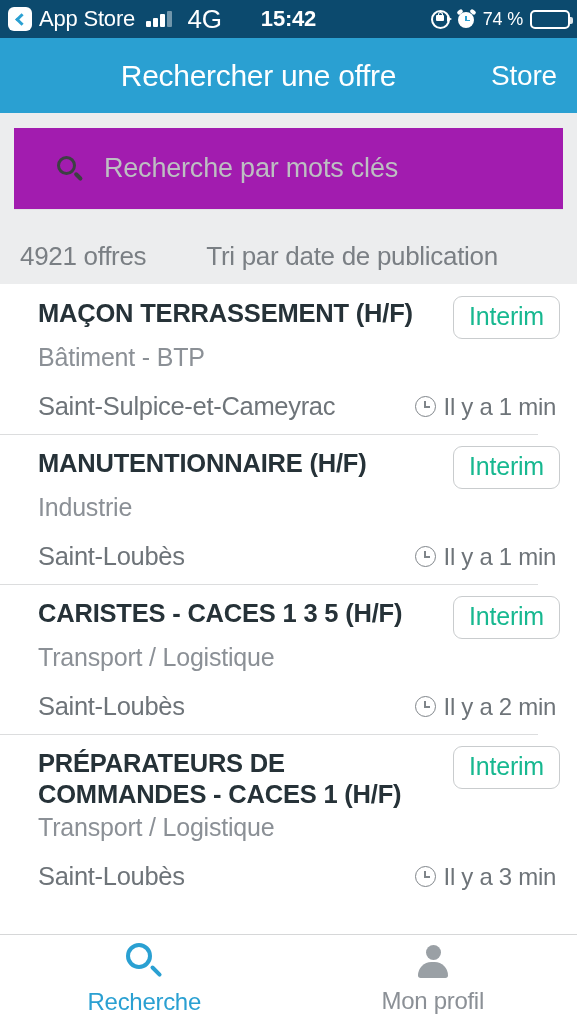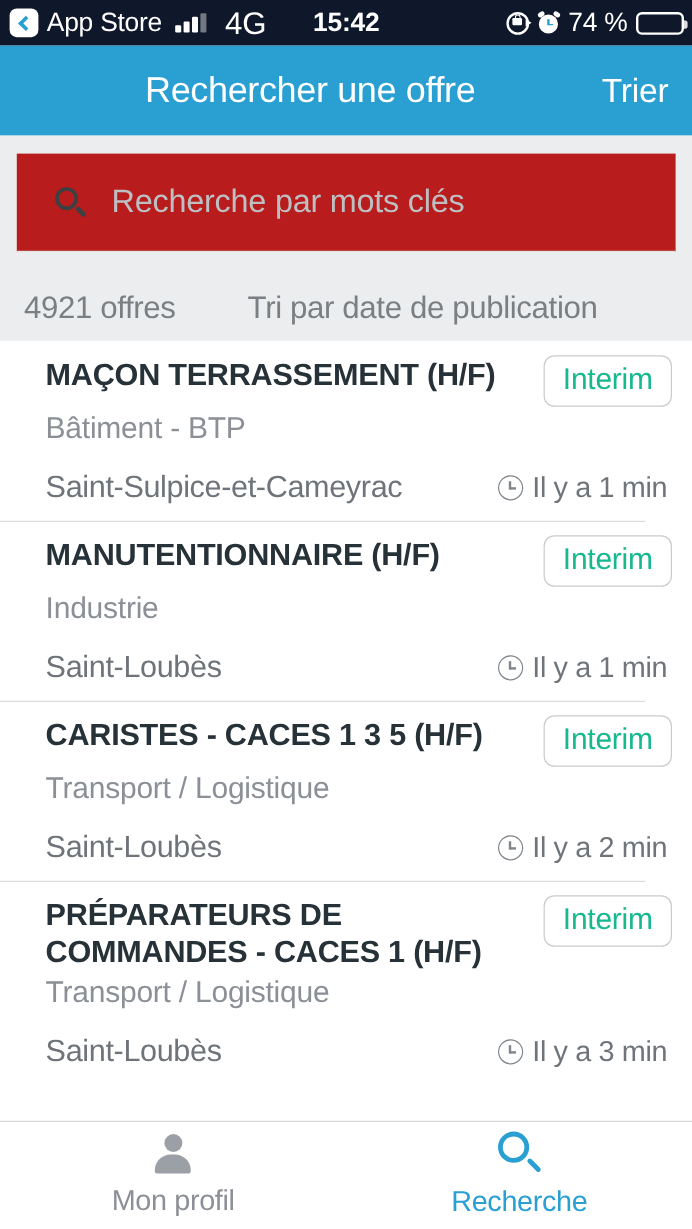--- a/index.html
+++ b/index.html
@@ -8,21 +8,21 @@
     background: #ffffff;
     font-family: "Liberation Sans", "DejaVu Sans", sans-serif;
     overflow: hidden;
     -webkit-font-smoothing: antialiased;
   }
   .screen { position: relative; width: 577px; height: 1024px; overflow: hidden; background:#fff; }
 
   
   .statusbar {
     position: absolute; top: 0; left: 0; width: 577px; height: 38px;
-    background: #0f172a; color: #fff;
+    background: #0c4a6e; color: #fff;
     display: flex; align-items: center;
     font-size: 22px; letter-spacing: -0.2px;
   }
   .sb-left { display:flex; align-items:center; gap:7px; padding-left:8px; }
   .back-badge {
     width: 24px; height: 24px; background:#fff; border-radius: 6px;
     display:flex; align-items:center; justify-content:center; flex:none;
   }
   .back-chev { width:9px; height:9px; border-left:3px solid #2AA0D2; border-bottom:3px solid #2AA0D2;
                transform: rotate(45deg); margin-left:3px; }
@@ -41,21 +41,21 @@
   .icon-rotlock .lk { position:absolute; left:5.5px; top:5px; width:8px; height:6px; background:#fff; border-radius:1px; }
   .icon-rotlock .sh { position:absolute; left:7px; top:2.5px; width:5px; height:4px; border:1.6px solid #fff; border-bottom:none; border-radius:3px 3px 0 0; }
   .icon-rotlock .arw { position:absolute; right:-2px; top:6px; width:0;height:0;
         border-left:5px solid #fff; border-top:3.5px solid transparent; border-bottom:3.5px solid transparent; }
   .icon-alarm { width:19px; height:19px; position:relative; }
   .icon-alarm .face { position:absolute; left:1px; top:2.5px; width:16px; height:16px; background:#fff; border-radius:50%; }
   .icon-alarm .hand { position:absolute; left:8.5px; top:6px; width:1.6px; height:5px; background:#2AA0D2; }
   .icon-alarm .hand2 { position:absolute; left:9px; top:10px; width:4px; height:1.6px; background:#2AA0D2; }
   .icon-alarm .ear-l { position:absolute; left:0px; top:0px; width:6px; height:4px; background:#fff; transform:rotate(-35deg); border-radius:2px; }
   .icon-alarm .ear-r { position:absolute; right:0px; top:0px; width:6px; height:4px; background:#fff; transform:rotate(35deg); border-radius:2px; }
-  .sb-batt-pct { font-size:22px;text-align:right; }
+  .sb-batt-pct { font-size:18px;text-align:right; }
   .battery { width:40px; height:19px; border:2px solid #fff; border-radius:5px; position:relative; padding:2px; }
   .battery .fill { height:100%; background:#FFCC00; border-radius:2px; }
   .battery .cap { position:absolute; right:-5px; top:5.5px; width:3px; height:7px; background:#fff; border-radius:0 2px 2px 0; opacity:0.85; }
 
   
   .navbar {
     position:absolute; top:38px; left:0; width:577px; height:75px;
     background:#2AA0D2; display:flex; align-items:center;padding-left:20px;
   }
   .nav-title {
@@ -68,21 +68,21 @@
     background:none; border:none; font-family:inherit; cursor:pointer;
   }
 
   
   .searchzone {
     position:absolute; top:113px; left:0; width:577px; height:171px;
     background:#ECEDEE;
   }
   .searchbox {
     position:absolute; left:14px; top:15px; width:549px; height:82px;
-    background:#b91c1c; display:flex; align-items:center; padding-left:32px;
+    background:#a21caf; display:flex; align-items:center; padding-left:43px;
     border-bottom:1px solid #E2E3E4;
   }
   .mag { width:25px; height:25px; position:relative; flex:none; }
   .mag .circ { position:absolute; left:0; top:0; width:19px; height:19px; border:3.5px solid #3C4043; border-radius:50%; }
   .mag .stem { position:absolute; right:0px; bottom:0px; width:10px; height:3.5px; background:#3C4043;
                transform:rotate(45deg); transform-origin:right center; border-radius:2px; }
   .search-placeholder {
     margin-left:22px; color:#BDBFC2; font-size:27px; letter-spacing:-0.2px;
     background:none; border:none; outline:none; font-family:inherit; width:440px;
   }
@@ -175,21 +175,21 @@
       </span>
       <span class="sb-batt-pct">74 %</span>
       <span class="battery">
         <span class="fill" style="width:75%"></span><span class="cap"></span>
       </span>
     </div>
   </div>
 
   <div class="navbar">
     <div class="nav-title">Rechercher une offre</div>
-    <button class="nav-action">Trier</button>
+    <button class="nav-action">Store</button>
   </div>
 
   <div class="searchzone">
     <div class="searchbox">
       <span class="mag">
           <span class="circ"></span>
           <span class="stem"></span>
         </span>
       <input class="search-placeholder" type="text" placeholder="Recherche par mots clés" style="">
     </div>
@@ -269,29 +269,29 @@
               <span class="m"></span>
             </span>
           <span>Il y a 3 min</span>
         </span>
       </div>
     </div>
 
   </div>
 
   <div class="tabbar">
+    <div class="tab active">
+      <span class="ico-search">
+        <span class="circ"></span>
+          <span class="stem"></span>
+      </span>
+      <span class="tab-label">Recherche</span>
+    </div>
     <div class="tab">
       <span class="ico-person">
         <span class="head"></span>
           <span class="torso"></span>
       </span>
       <span class="tab-label">Mon profil</span>
     </div>
-    <div class="tab active">
-      <span class="ico-search">
-        <span class="circ"></span>
-          <span class="stem"></span>
-      </span>
-      <span class="tab-label">Recherche</span>
-    </div>
   </div>
 
 </div>
 
 </body></html>

